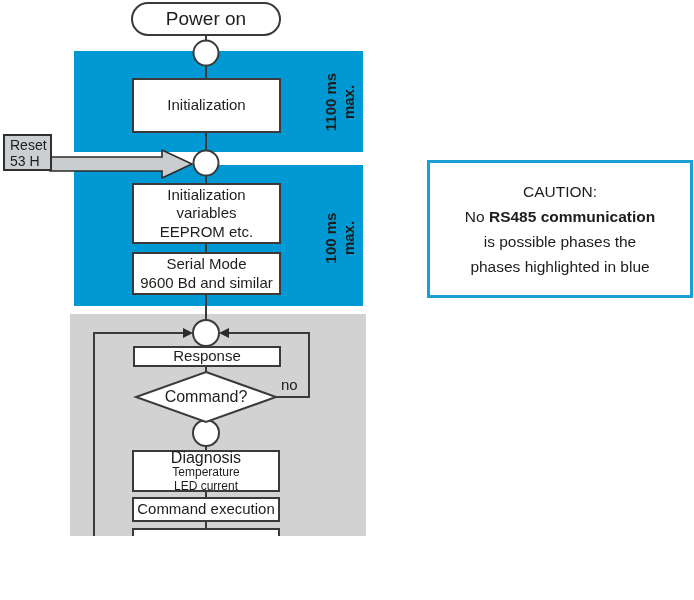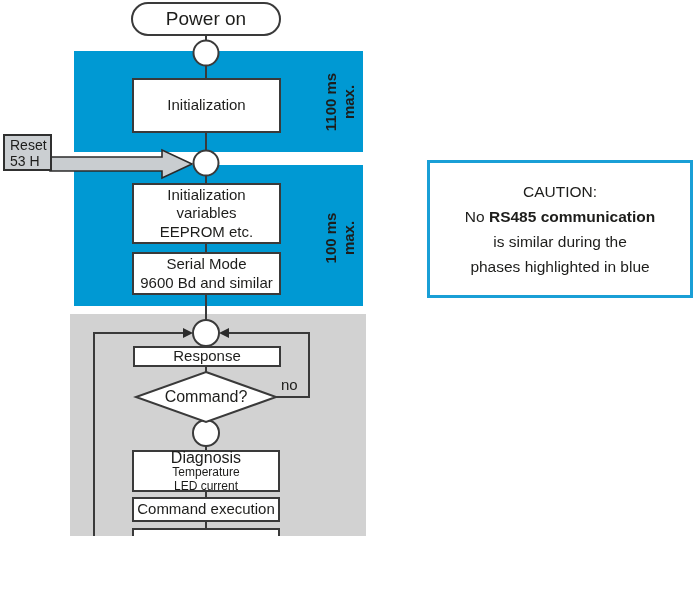--- a/index.html
+++ b/index.html
@@ -115,17 +115,17 @@
   <div class="node fs15" style="left:132px;top:497px;width:148px;height:25px;align-items:center;">
     <span>Command execution</span>
   </div>
   <div class="node fs16" style="left:132px;top:528px;width:148px;height:47px;">
     <span>Response!</span>
   </div>
 
   <div id="caution-box">
     <div>CAUTION:</div>
     <div><span>No </span><b>RS485 communication</b></div>
-    <div>is similar during the</div>
+    <div>is possible phases the</div>
     <div>phases highlighted in blue</div>
   </div>
 
 </div>
 
 </body></html>

